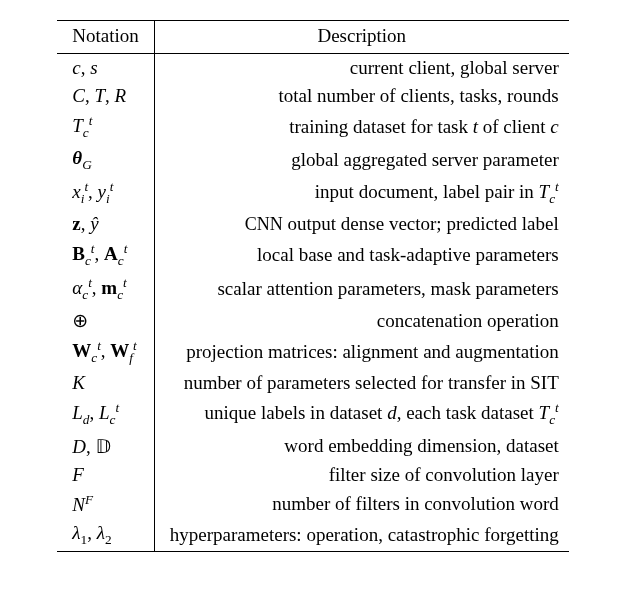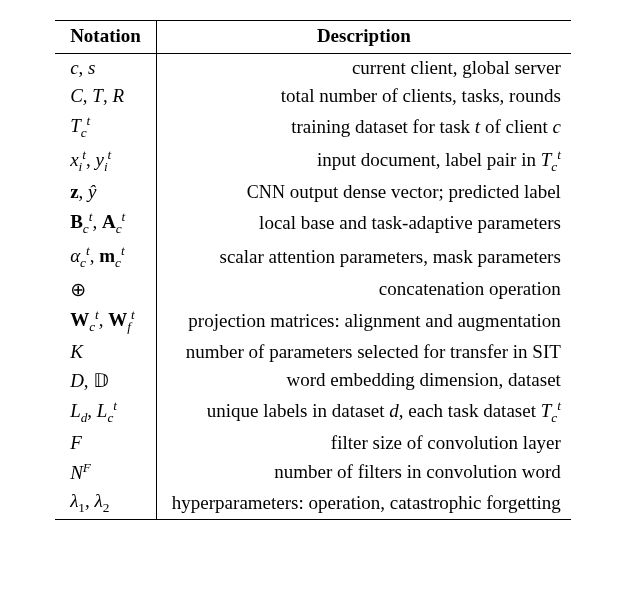--- a/index.html
+++ b/index.html
@@ -8,21 +8,21 @@
       margin: 0;
       padding: 20px 30px;
       font-size: 19px;
       color: #000;
     }
     table {
       border-collapse: collapse;
       margin: 0 auto;
     }
     thead th {
-      font-weight: bold;
+      font-weight: normal;
       text-align: center;
       padding: 4px 15px 6px;
     }
     thead th:first-child {
       border-right: 1px solid #000;
       padding-right: 15px;
       padding-left: 15px;
     }
     thead tr {
       border-top: 1.5px solid #000;
@@ -81,20 +81,24 @@
       </tr>
       <tr>
         <td class="notation"><span class="math">C</span>, <span class="math">T</span>, <span class="math">R</span></td>
         <td class="description">total number of clients, tasks, rounds</td>
       </tr>
       <tr>
         <td class="notation"><span class="cal">T</span><sub class="math">c</sub><sup class="math">t</sup></td>
         <td class="description">training dataset for task <span class="math">t</span> of client <span class="math">c</span></td>
       </tr>
       <tr>
+        <td class="notation"><span class="math bold">θ</span><sub class="math">G</sub></td>
+        <td class="description">global aggregated server parameter</td>
+      </tr>
+      <tr>
         <td class="notation"><span class="math">x</span><sub class="math">i</sub><sup class="math">t</sup>, <span class="math">y</span><sub class="math">i</sub><sup class="math">t</sup></td>
         <td class="description">input document, label pair in <span class="cal">T</span><sub class="math">c</sub><sup class="math">t</sup></td>
       </tr>
       <tr>
         <td class="notation"><span class="rm bold">z</span>, <span class="math">ŷ</span></td>
         <td class="description"><span class="sc">CNN</span> output dense vector; predicted label</td>
       </tr>
       <tr>
         <td class="notation"><span class="rm bold">B</span><sub class="math">c</sub><sup class="math">t</sup>, <span class="rm bold">A</span><sub class="math">c</sub><sup class="math">t</sup></td>
         <td class="description">local base and task-adaptive parameters</td>
@@ -109,26 +113,26 @@
       </tr>
       <tr>
         <td class="notation"><span class="rm bold">W</span><sub class="math">c</sub><sup class="math">t</sup>, <span class="rm bold">W</span><sub class="math">f</sub><sup class="math">t</sup></td>
         <td class="description">projection matrices: alignment and augmentation</td>
       </tr>
       <tr>
         <td class="notation"><span class="math">K</span></td>
         <td class="description">number of parameters selected for transfer in SIT</td>
       </tr>
       <tr>
+        <td class="notation"><span class="math">L</span><sub class="math">d</sub>, <span class="math">L</span><sub class="math">c</sub><sup class="math">t</sup></td>
+        <td class="description">unique labels in dataset <span class="math">d</span>, each task dataset <span class="cal">T</span><sub class="math">c</sub><sup class="math">t</sup></td>
+      </tr>
+      <tr>
         <td class="notation"><span class="cal">D</span>, 𝔻</td>
         <td class="description">word embedding dimension, dataset</td>
-      </tr>
-      <tr>
-        <td class="notation"><span class="math">L</span><sub class="math">d</sub>, <span class="math">L</span><sub class="math">c</sub><sup class="math">t</sup></td>
-        <td class="description">unique labels in dataset <span class="math">d</span>, each task dataset <span class="cal">T</span><sub class="math">c</sub><sup class="math">t</sup></td>
       </tr>
       <tr>
         <td class="notation"><span class="cal">F</span></td>
         <td class="description">filter size of convolution layer</td>
       </tr>
       <tr>
         <td class="notation"><span class="cal">N</span><sup class="cal">F</sup></td>
         <td class="description">number of filters in convolution word</td>
       </tr>
       <tr>

